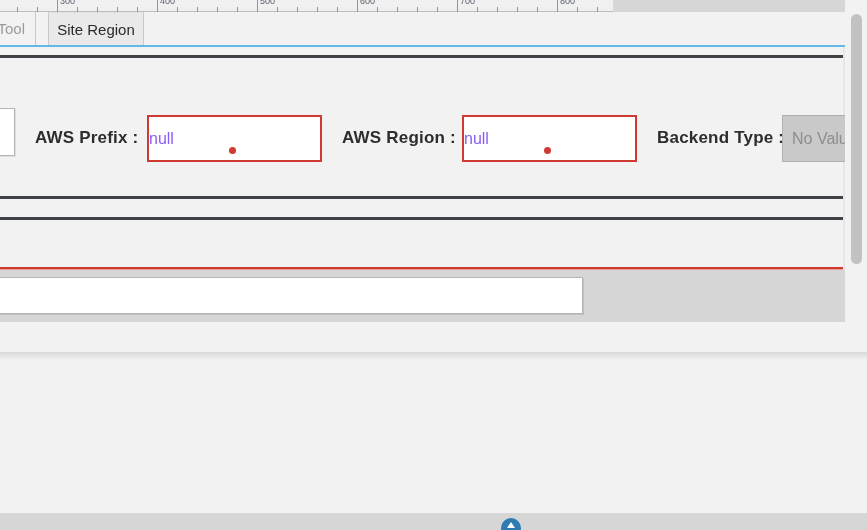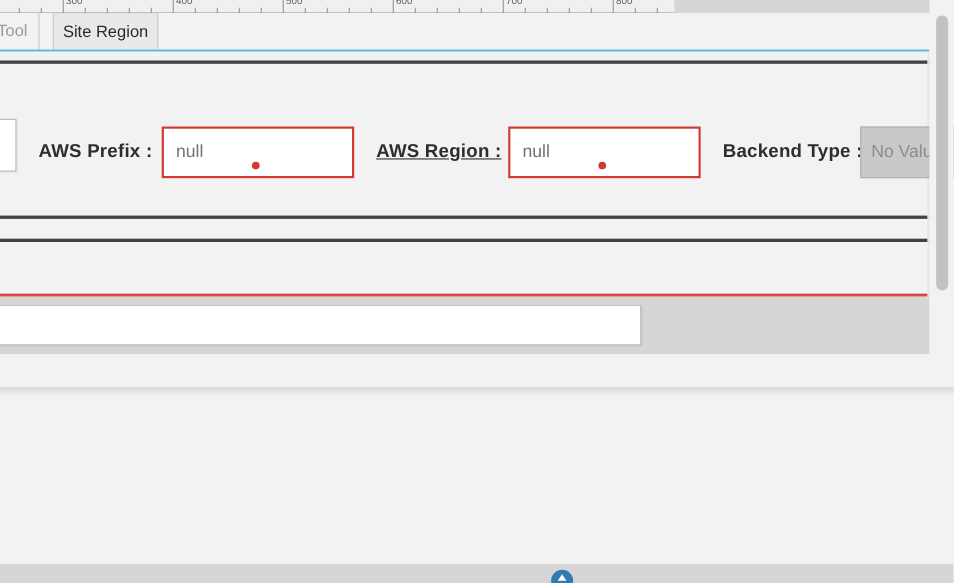--- a/index.html
+++ b/index.html
@@ -157,33 +157,33 @@
   }
   .flabel {
     position: absolute;
     font-size: 17px;
     font-weight: bold;
     color: #2d2d2d;
     white-space: nowrap;
     letter-spacing: 0.2px;
   }
   .flabel.prefix  { left: 35px;  top: 128px; }
-  .flabel.region  { left: 342px; top: 128px; text-decoration: underline; }
+  .flabel.region  { left: 342px; top: 128px; }
   .flabel.backend { left: 657px; top: 128px; }
 
   .finput {
     position: absolute;
     box-sizing: border-box;
     background: #ffffff;
     border: 2px solid #cf3a32;
     display: flex;
     align-items: center;
-    padding-left: 11px;
+    padding-left: 0;
     font-size: 16px;
-    color: #737373;
+    color: #8b5cf6;
   }
   .finput.prefix { left: 147px; top: 115px; width: 175px; height: 47px; }
   .finput.region { left: 462px; top: 115px; width: 175px; height: 47px; }
 
   .reddot {
     position: absolute;
     width: 7px;
     height: 7px;
     border-radius: 50%;
     background: #cf3a32;

